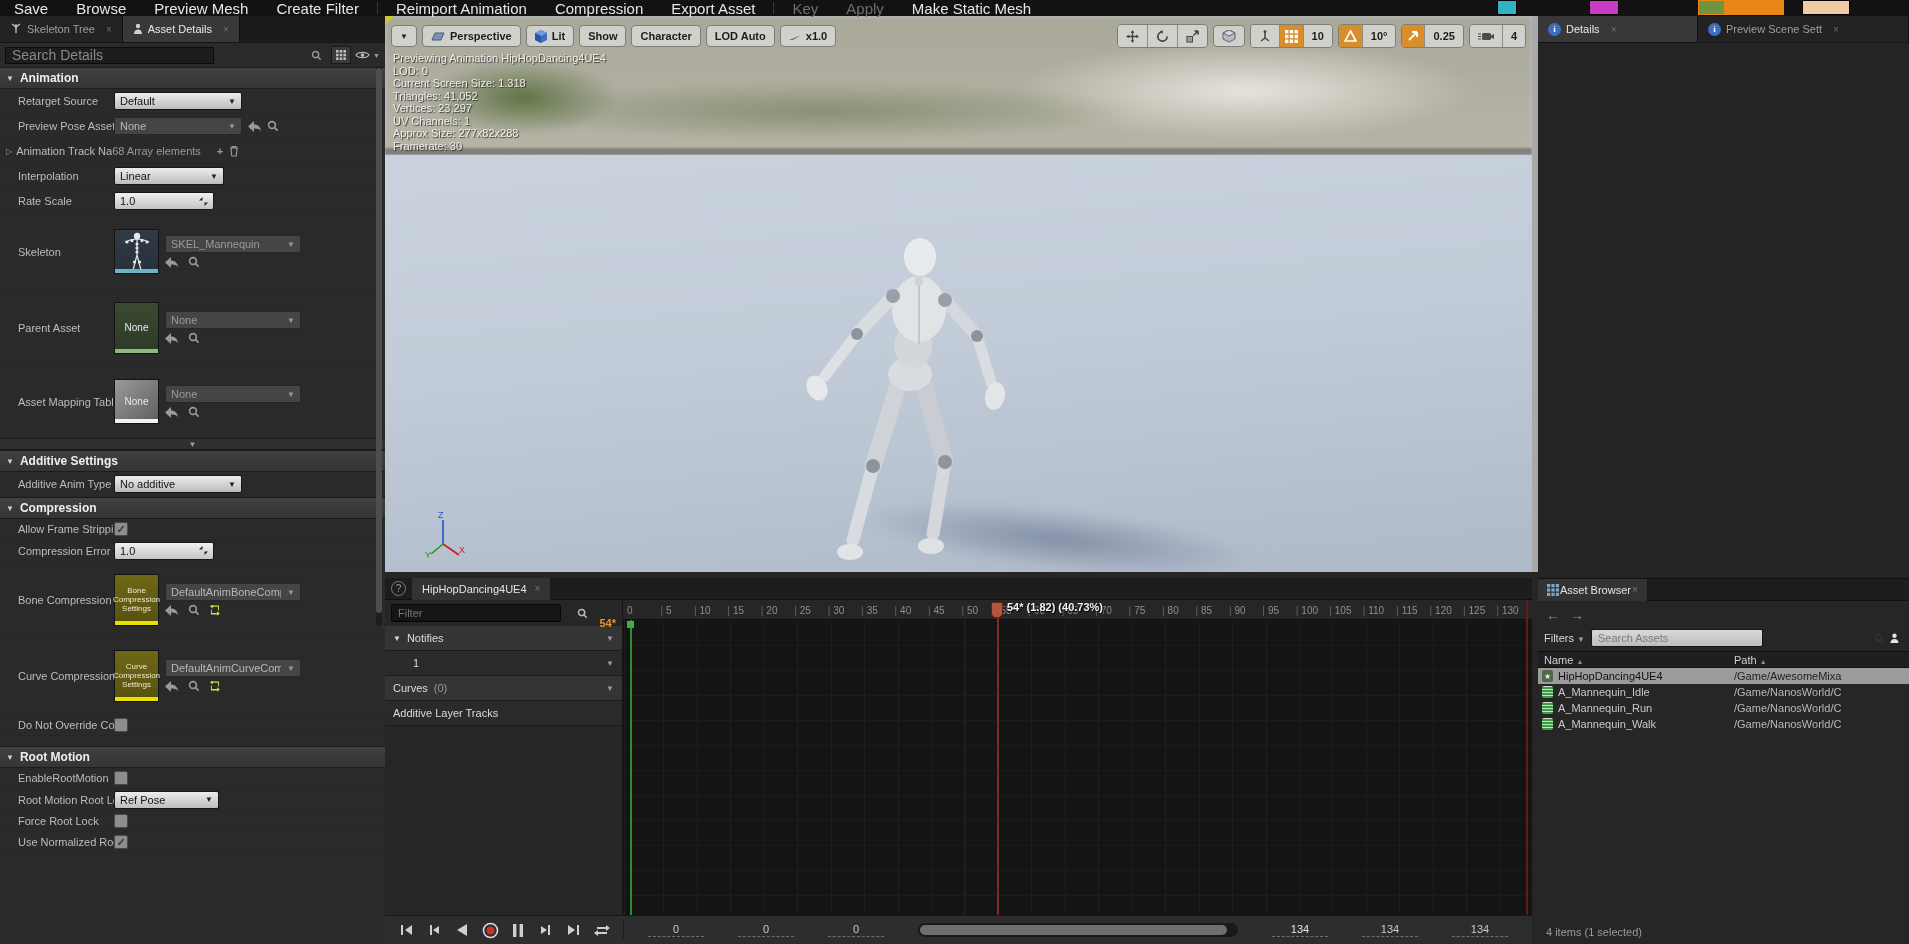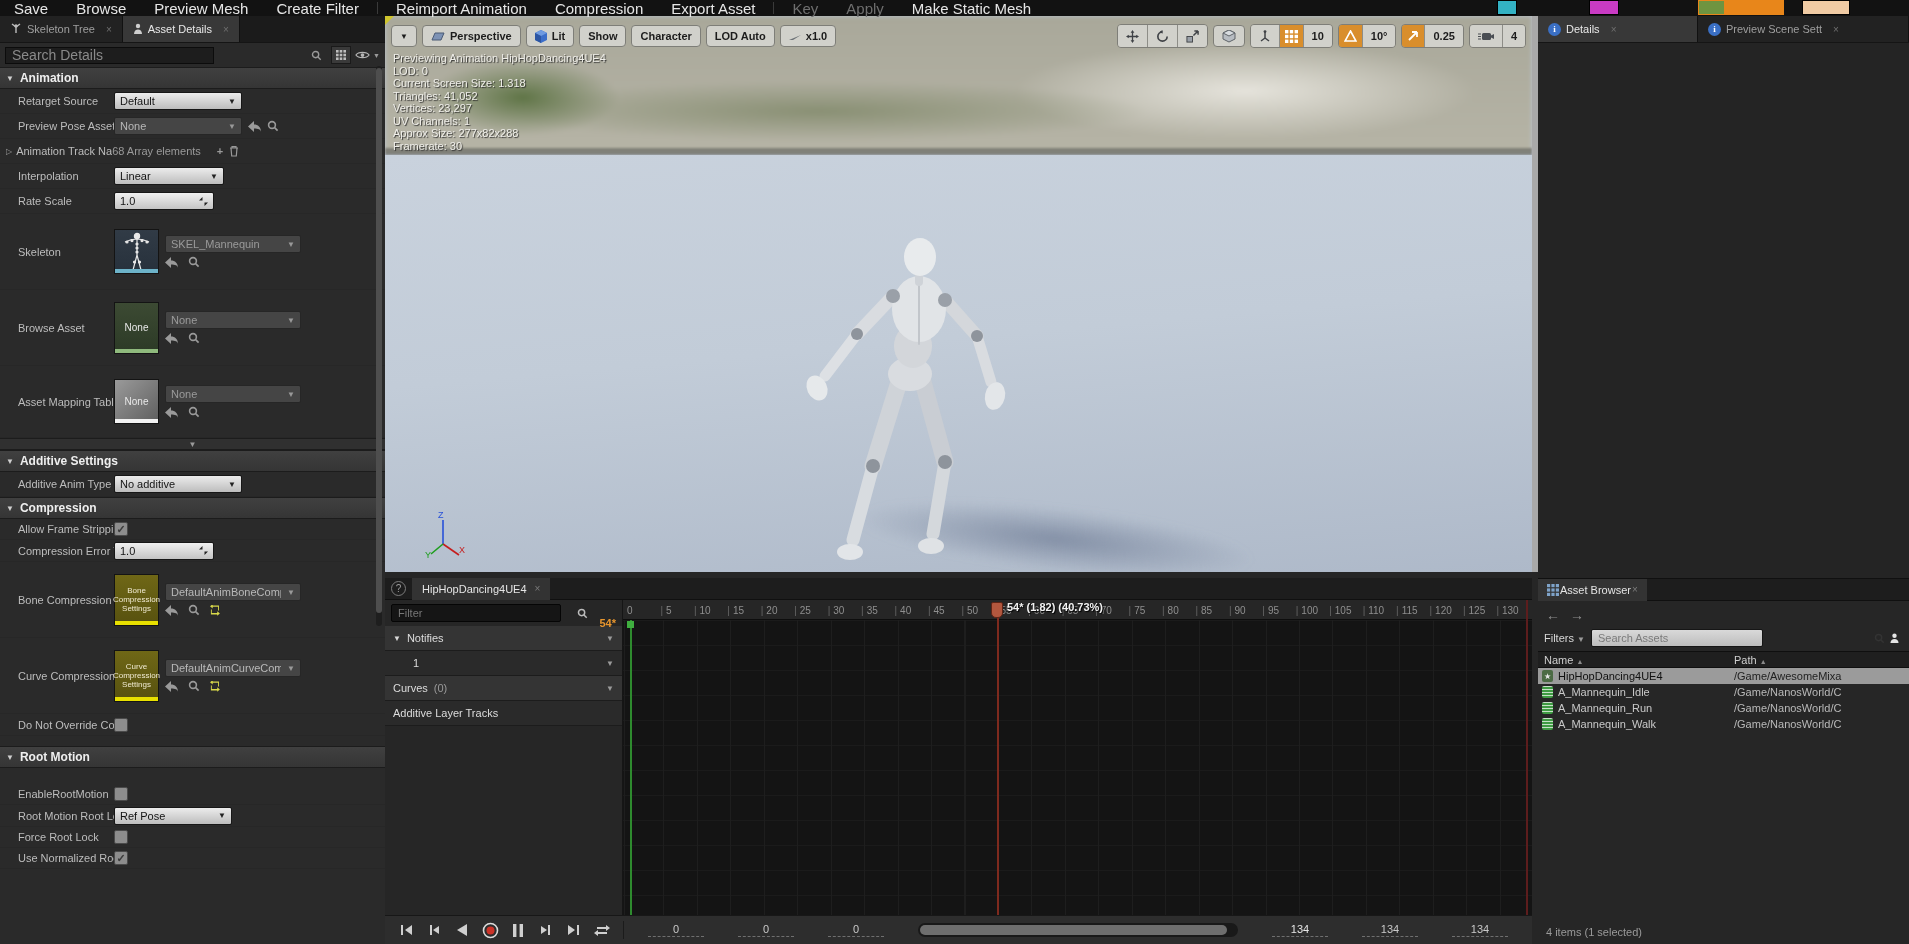--- a/index.html
+++ b/index.html
@@ -362,21 +362,21 @@
           <svg width="12" height="12" viewBox="0 0 12 12">
               <circle cx="5" cy="5" r="3.4" fill="none" stroke="#9a9a9a" stroke-width="1.6"></circle>
               <path d="m7.6 7.6 3 3" stroke="#9a9a9a" stroke-width="1.6"></path>
             </svg>
         </div>
       </div>
     </div>
   </div>
 
   <div class="prop-row" style="min-height:76px;">
-    <span class="prop-label">Browse Asset</span>
+    <span class="prop-label">Parent Asset</span>
     <div class="prop-ctrl">
       <div class="thumb" style="background:linear-gradient(#3c4a33,#2c3a26); height:52px; font-size:10px;">
         <span>None</span>
         <div class="strip" style="background:#8fba7d;"></div>
       </div>
       <div class="asset-stack">
         <div class="dd dd-dark" style="width:136px;">
             <span class="muted">None</span>
             <span class="car">▼</span>
           </div>
@@ -516,30 +516,30 @@
     <span class="prop-label">Do Not Override Comp</span>
     <div class="prop-ctrl">
         <div class="checkbox"></div>
       </div>
   </div>
 
   <div class="sec-h" style="margin-top:10px;">
     <span class="tri">▼</span>
     <span>Root Motion</span>
   </div>
-  <div class="prop-row" style="min-height:21px;margin-top:16px;">
+  <div class="prop-row" style="min-height:21px;">
     <span class="prop-label">EnableRootMotion</span>
     <div class="prop-ctrl">
         <div class="checkbox"></div>
       </div>
   </div>
   <div class="prop-row" style="min-height:22px;">
     <span class="prop-label">Root Motion Root Loc</span>
     <div class="prop-ctrl">
-        <div class="dd" style="width:118px;">
+        <div class="dd" style="width:105px;">
           <span>Ref Pose</span>
           <span class="car">▼</span>
         </div>
       </div>
   </div>
   <div class="prop-row" style="min-height:21px;">
     <span class="prop-label">Force Root Lock</span>
     <div class="prop-ctrl">
         <div class="checkbox"></div>
       </div>

